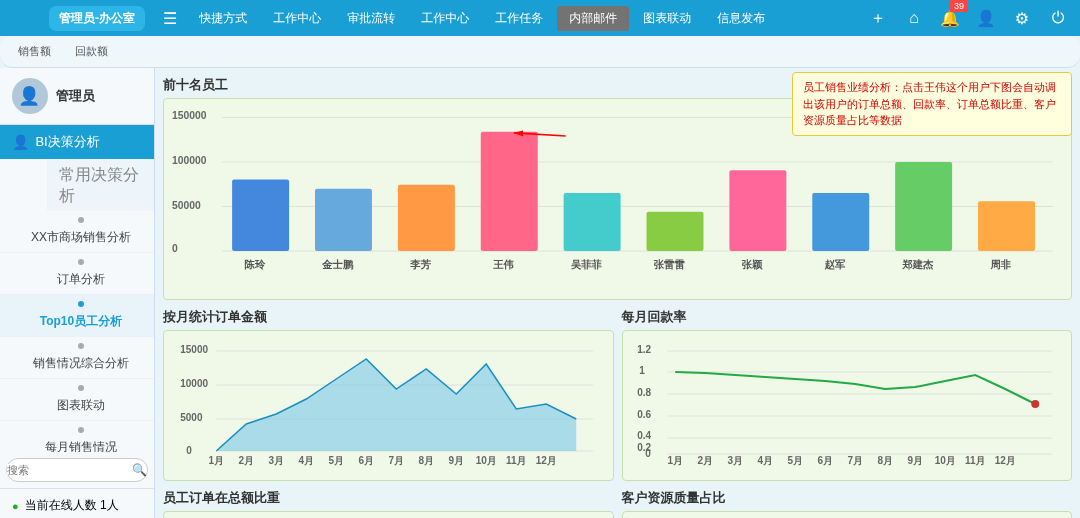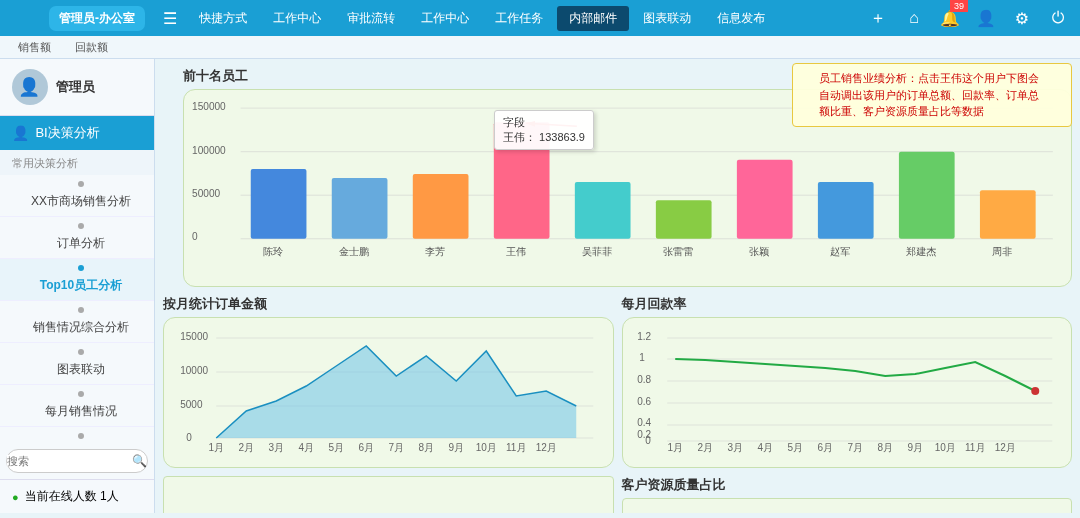--- a/index.html
+++ b/index.html
@@ -27,21 +27,21 @@
     }
     .nav-btn {
       padding: 4px 12px;
       border-radius: 3px;
       font-size: 12px;
       cursor: pointer;
       white-space: nowrap;
       color: white;
       background: transparent;
     }
-    .nav-btn.active { background: #0c4a6e; }
+    .nav-btn.active { background: #737373; }
     .nav-spacer { flex: 1; }
     .nav-icons { display: flex; align-items: center; gap: 8px; }
     .nav-icon-btn {
       width: 28px; height: 28px;
       display: flex; align-items: center; justify-content: center;
       border-radius: 50%;
       cursor: pointer;
       font-size: 16px;
       color: white;
       position: relative;
@@ -60,26 +60,27 @@
     .hamburger-btn {
       padding: 4px 8px;
       cursor: pointer;
       font-size: 16px;
       color: white;
     }
 
     
     .second-nav {
       background: #f0f7fb;
-      height: 23px;
+      height: 32px;
       display: flex;
       align-items: center;
       border-bottom: 1px solid #cde;
       padding: 0 8px;
       gap: 4px;
+      border-radius: 13px;
     }
     .second-nav-btn {
       padding: 3px 10px;
       font-size: 11px;
       cursor: pointer;
       color: #555;
       border-radius: 3px;
     }
 
     
@@ -116,23 +117,24 @@
     .sidebar-module {
       background: #1a9fd4;
       color: white;
       padding: 8px 12px;
       font-size: 13px;
       display: flex; align-items: center; gap: 6px;
     }
     .sidebar-module-icon { font-size: 14px; }
     .sidebar-section-title {
       padding: 6px 12px 4px;
-      font-size: 11px;
+      font-size: 16px;
       color: #888;
       background: #eef5fa;
+      margin-left: 47px;
     }
     .sidebar-items { flex: 1; overflow-y: auto; }
     .sidebar-item {
       padding: 6px 12px 6px 20px;
       font-size: 12px;
       color: #444;
       cursor: pointer;
       display: flex; align-items: center; gap: 6px;
       border-bottom: 1px solid #eef;
       flex-direction: column;
@@ -171,23 +173,24 @@
       padding: 8px;
       background: #e8f4f8;
       position: relative;
     }
 
     
     .chart-title { font-size: 13px; color: #333; margin-bottom: 4px; font-weight: bold; }
     .chart-container {
       background: #f0f9e8;
       border: 1px solid #c8e0b0;
-      border-radius: 12px;
+      border-radius: 4px;
       padding: 8px;
       position: relative;
+      font-weight: bold;
     }
     .chart-row { display: flex; gap: 8px; margin-bottom: 8px; }
     .chart-half { flex: 1; }
     .bar-chart-svg { width: 100%; height: 100%; }
 
     
     .tooltip-box {
       position: absolute;
       background: rgba(255,255,255,0.95);
       border: 1px solid #ccc;
@@ -200,21 +203,21 @@
     }
 
     
     .annotation-box {
       position: absolute;
       top: 4px;
       right: 8px;
       background: rgba(255,255,220,0.95);
       border: 1px solid #e8c840;
       border-radius: 4px;
-      padding: 6px 26px;
+      padding: 6px 10px;
       font-size: 11px;
       color: #c00;
       max-width: 280px;
       line-height: 1.5;
       z-index: 10;
     }
 
     .scrollbar-visible::-webkit-scrollbar { width: 6px; }
     .scrollbar-visible::-webkit-scrollbar-track { background: #f0f0f0; }
     .scrollbar-visible::-webkit-scrollbar-thumb { background: #b0c8d8; border-radius: 3px; }
@@ -312,21 +315,21 @@
       <span>当前在线人数 1人</span>
     </div>
   </div>
 
   <div class="content scrollbar-visible">
 
     <div class="annotation-box">
       <span>员工销售业绩分析：点击王伟这个用户下图会自动调出该用户的订单总额、回款率、订单总额比重、客户资源质量占比等数据</span>
     </div>
 
-    <div style="margin-bottom:8px;margin-left:20px;">
+    <div style="margin-bottom:8px;">
       <div class="chart-title">前十名员工</div>
       <div class="chart-container">
         <svg class="bar-chart-svg" viewBox="0 0 860 175">
 
           <text x="0" y="12" class="chart-grid-label">150000</text>
           <text x="0" y="55" class="chart-grid-label">100000</text>
           <text x="0" y="98" class="chart-grid-label">50000</text>
           <text x="0" y="140" class="chart-grid-label">0</text>
 
           <line x1="48" y1="10" x2="850" y2="10" stroke="#ccc" stroke-width="0.5"></line>
@@ -367,27 +370,20 @@
 
           <line x1="380" y1="28" x2="330" y2="25" stroke="red" stroke-width="1.5" marker-end="url(#arrowhead)"></line>
           <defs>
             <marker id="arrowhead" markerWidth="6" markerHeight="4" refX="6" refY="2" orient="auto">
               <polygon points="0 0, 6 2, 0 4" fill="red"></polygon>
             </marker>
           </defs>
         </svg>
 
         
-        <div class="tooltip-box" style="left:310px; top:20px;">
-          <div>字段</div>
-          <div>
-            <span>王伟</span>：
-            <span>133863.9</span>
-          </div>
-        </div>
       </div>
     </div>
 
     <div class="chart-row">
 
       <div class="chart-half">
         <div class="chart-title">按月统计订单金额</div>
         <div class="chart-container" style="background:#f0f9e8;">
           <svg viewBox="0 0 420 130" width="100%" height="130">
 
@@ -457,20 +453,21 @@
             <text x="308" y="125" class="chart-grid-label" text-anchor="middle">10月</text>
             <text x="338" y="125" class="chart-grid-label" text-anchor="middle">11月</text>
             <text x="368" y="125" class="chart-grid-label" text-anchor="middle">12月</text>
           </svg>
         </div>
       </div>
     </div>
 
     <div class="chart-row">
       <div class="chart-half">
+        <div class="chart-title">员工订单在总额比重</div>
         <div class="bottom-chart">
           <svg viewBox="0 0 420 80" width="100%" height="80">
             <text x="210" y="45" text-anchor="middle" fill="#aaa" font-size="14">...</text>
           </svg>
         </div>
       </div>
       <div class="chart-half">
         <div class="chart-title">客户资源质量占比</div>
         <div class="bottom-chart">
           <svg viewBox="0 0 420 80" width="100%" height="80">

